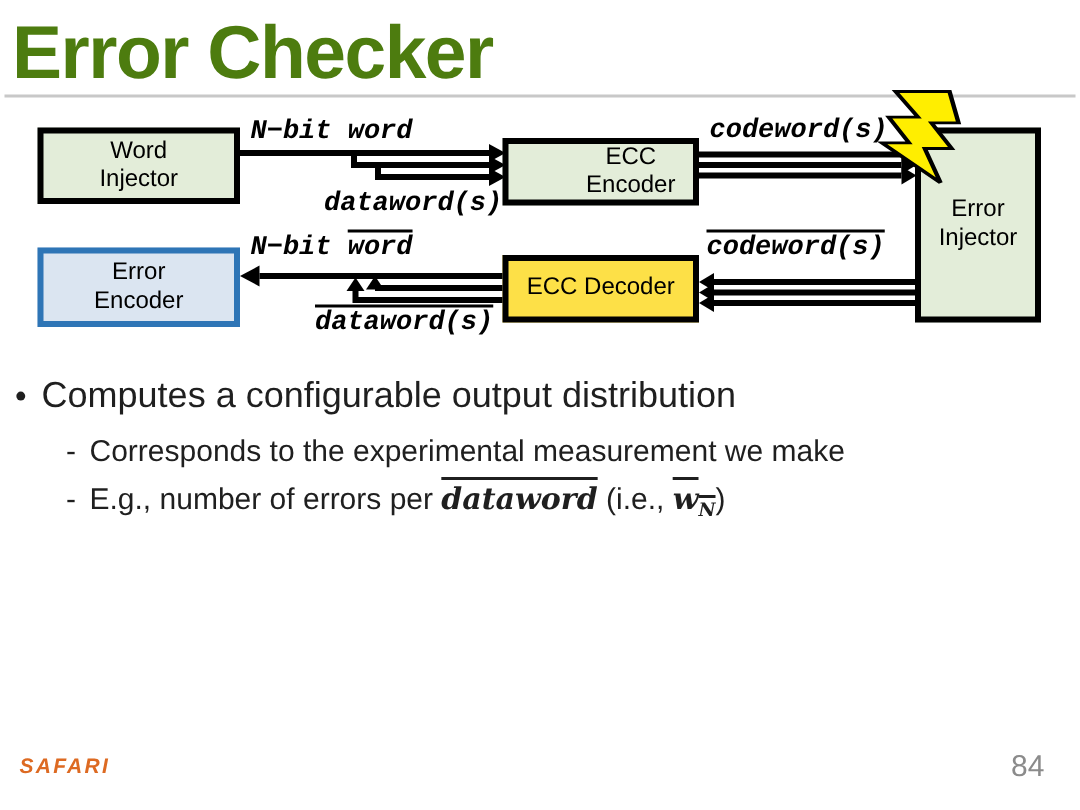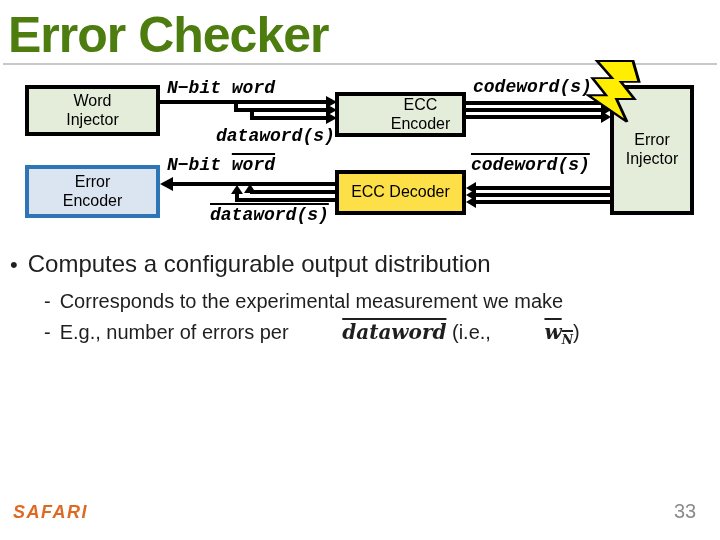--- a/index.html
+++ b/index.html
@@ -48,26 +48,26 @@
     z-index:4;pointer-events:none;
   }
   
   .bullet-row{position:absolute;display:flex;align-items:baseline;color:#1f1f1f;white-space:nowrap;}
   .bullet-row .marker{flex:0 0 auto;}
   #bullet-main{left:10px;top:250px;font-size:24px;}
   #bullet-main .marker{margin-right:10px;font-size:22px;}
   #bullet-sub1{left:44px;top:290px;font-size:20px;}
   #bullet-sub2{left:44px;top:320px;font-size:20px;}
   .bullet-row.sub .marker{margin-right:9px;}
-  .math-inline{font-family:"DejaVu Serif",serif;font-weight:bold;font-style:italic;font-size:20px;margin-left:48px;}
+  .math-inline{font-family:"DejaVu Serif",serif;font-weight:bold;font-style:italic;font-size:20px;}
   .math-inline sub{font-size:0.62em;}
   
   #safari-logo{
     position:absolute;left:13px;top:502px;
-    font-size:18px;font-weight:bold;font-style:italic;letter-spacing:1.5px;
+    font-size:14px;font-weight:bold;font-style:italic;letter-spacing:1.5px;
   }
   #page-number{
     position:absolute;left:674px;top:500px;
     font-size:20px;color:#8b8b8b;
   }
 </style>
 </head>
 <body>
 
 <div class="slide-title">Error Checker</div>
@@ -166,13 +166,13 @@
 </div>
 
 <div class="bullet-row sub" id="bullet-sub2">
   <span class="marker">-</span>
   <span>
     <span>E.g., number of errors per </span><span class="math-inline ov">dataword</span><span> (i.e., </span><span class="math-inline ov"><span>w</span><sub>N</sub></span><span>)</span>
   </span>
 </div>
 
 <div id="safari-logo" style="color: rgb(221, 106, 34);">SAFARI</div>
-<div id="page-number">33</div>
+<div id="page-number">84</div>
 
 </body></html>

